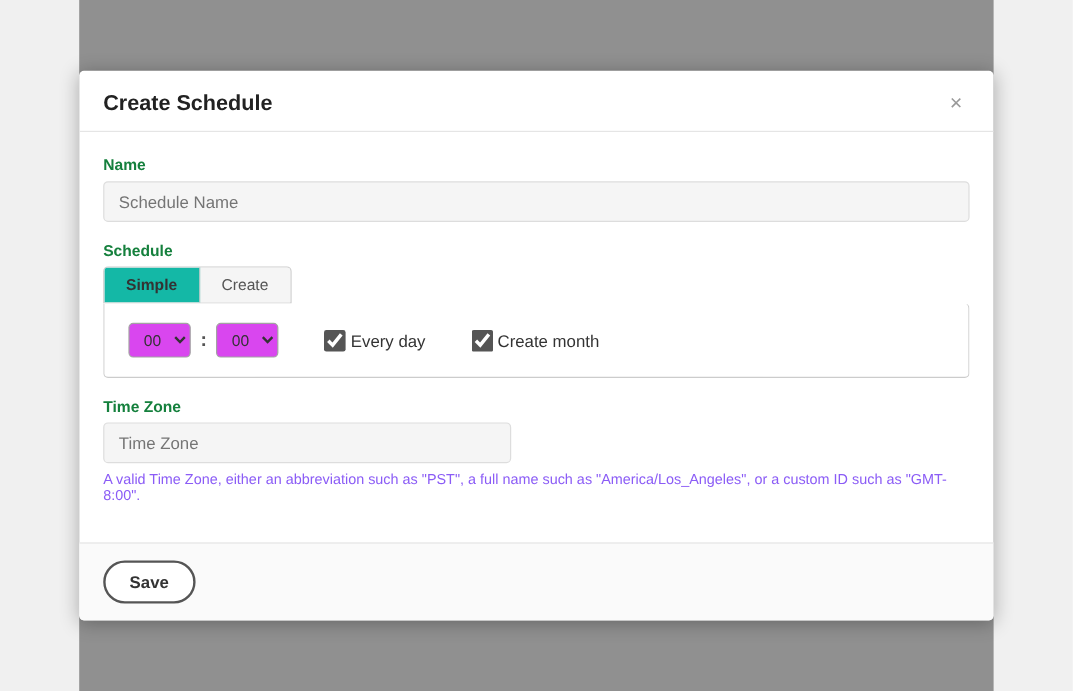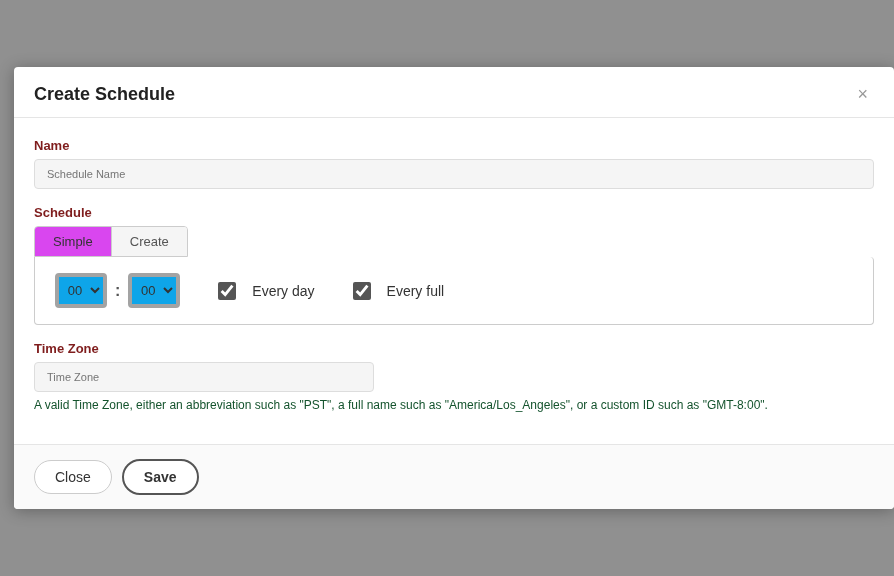--- a/index.html
+++ b/index.html
@@ -14,26 +14,26 @@
     body {
       background: #f0f0f0;
       display: flex;
       align-items: center;
       justify-content: center;
       width: 894px;
       height: 576px;
     }
 
     .modal-backdrop {
-      width: 894px;
+      width: 762px;
       height: 576px;
       background: rgba(0,0,0,0.4);
       display: flex;
       align-items: center;
-      justify-content: flex-end;
+      justify-content: flex-start;
     }
 
     .modal {
       background: #fff;
       width: 880px;
       border-radius: 4px;
       box-shadow: 0 2px 16px rgba(0,0,0,0.3);
       overflow: hidden;
     }
 
@@ -67,30 +67,30 @@
 
     .form-group {
       margin-bottom: 16px;
     }
 
     .form-label {
       display: block;
       font-weight: 600;
       margin-bottom: 6px;
       font-size: 13px;
-      color: #7f1d1d;
+      color: #15803d;
     }
 
     .form-input {
       width: 100%;
       padding: 8px 12px;
       border: 1px solid #ddd;
       border-radius: 4px;
       background: #f5f5f5;
-      font-size: 11px;
+      font-size: 14px;
       color: #999;
       outline: none;
     }
 
     .schedule-tabs {
       display: flex;
       border: 1px solid #ccc;
       border-radius: 4px 4px 0 0;
       overflow: hidden;
       width: fit-content;
@@ -104,79 +104,79 @@
       font-size: 13px;
       color: #555;
       border-right: 1px solid #ccc;
     }
 
     .tab-btn:last-child {
       border-right: none;
     }
 
     .tab-btn.active {
-      background: #d946ef;
-      color: #333;
-      font-weight: 400;
+      background: #14b8a6;
+      color: #333;
+      font-weight: 700;
     }
 
     .schedule-panel {
       border: 1px solid #ccc;
       border-top: none;
       border-radius: 0 4px 4px 4px;
       padding: 16px 20px;
       background: #fff;
     }
 
     .schedule-row {
       display: flex;
       align-items: center;
       gap: 8px;
     }
 
     .time-select {
       padding: 5px 4px;
-      border: 4px solid #a3a3a3;
+      border: 1px solid #a3a3a3;
       border-radius: 4px;
-      background: #0ea5e9;
+      background: #d946ef;
       font-size: 13px;
       color: #333;
       width: 52px;
       appearance: auto;
       text-align: center;
     }
 
     .time-colon {
       font-weight: 600;
       font-size: 16px;
       color: #555;
     }
 
     .checkbox-group {
       display: flex;
       align-items: center;
-      gap: 16px;
+      gap: 4px;
       margin-left: 30px;
     }
 
     .checkbox-group input[type="checkbox"] {
       width: 18px;
       height: 18px;
       accent-color: #555;
       cursor: pointer;
     }
 
     .checkbox-label {
       font-size: 14px;
       color: #333;
     }
 
     .timezone-hint {
       font-size: 12px;
-      color: #14532d;
+      color: #8b5cf6;
       margin-top: 6px;
     }
 
     .modal-footer {
       padding: 14px 20px;
       border-top: 1px solid #e5e5e5;
       background: #fafafa;
       display: flex;
       gap: 10px;
       align-items: center;
@@ -241,32 +241,31 @@
               <option>30</option>
             </select>
 
             <div class="checkbox-group">
               <input type="checkbox" checked="" id="every-day-cb" style="">
               <label class="checkbox-label" for="every-day-cb">Every day</label>
             </div>
 
             <div class="checkbox-group">
               <input type="checkbox" checked="" id="every-month-cb" style="">
-              <label class="checkbox-label" for="every-month-cb">Every full</label>
+              <label class="checkbox-label" for="every-month-cb">Create month</label>
             </div>
           </div>
         </div>
       </div>
 
       <div class="form-group">
         <label class="form-label">Time Zone</label>
         <input class="form-input" type="text" style="width: 340px;" placeholder="Time Zone">
         <p class="timezone-hint">A valid Time Zone, either an abbreviation such as "PST", a full name such as "America/Los_Angeles", or a custom ID such as "GMT-8:00".</p>
       </div>
 
     </div>
 
     <div class="modal-footer">
-      <button class="btn">Close</button>
       <button class="btn btn-primary">Save</button>
     </div>
   </div>
 </div>
 
 </body></html>

